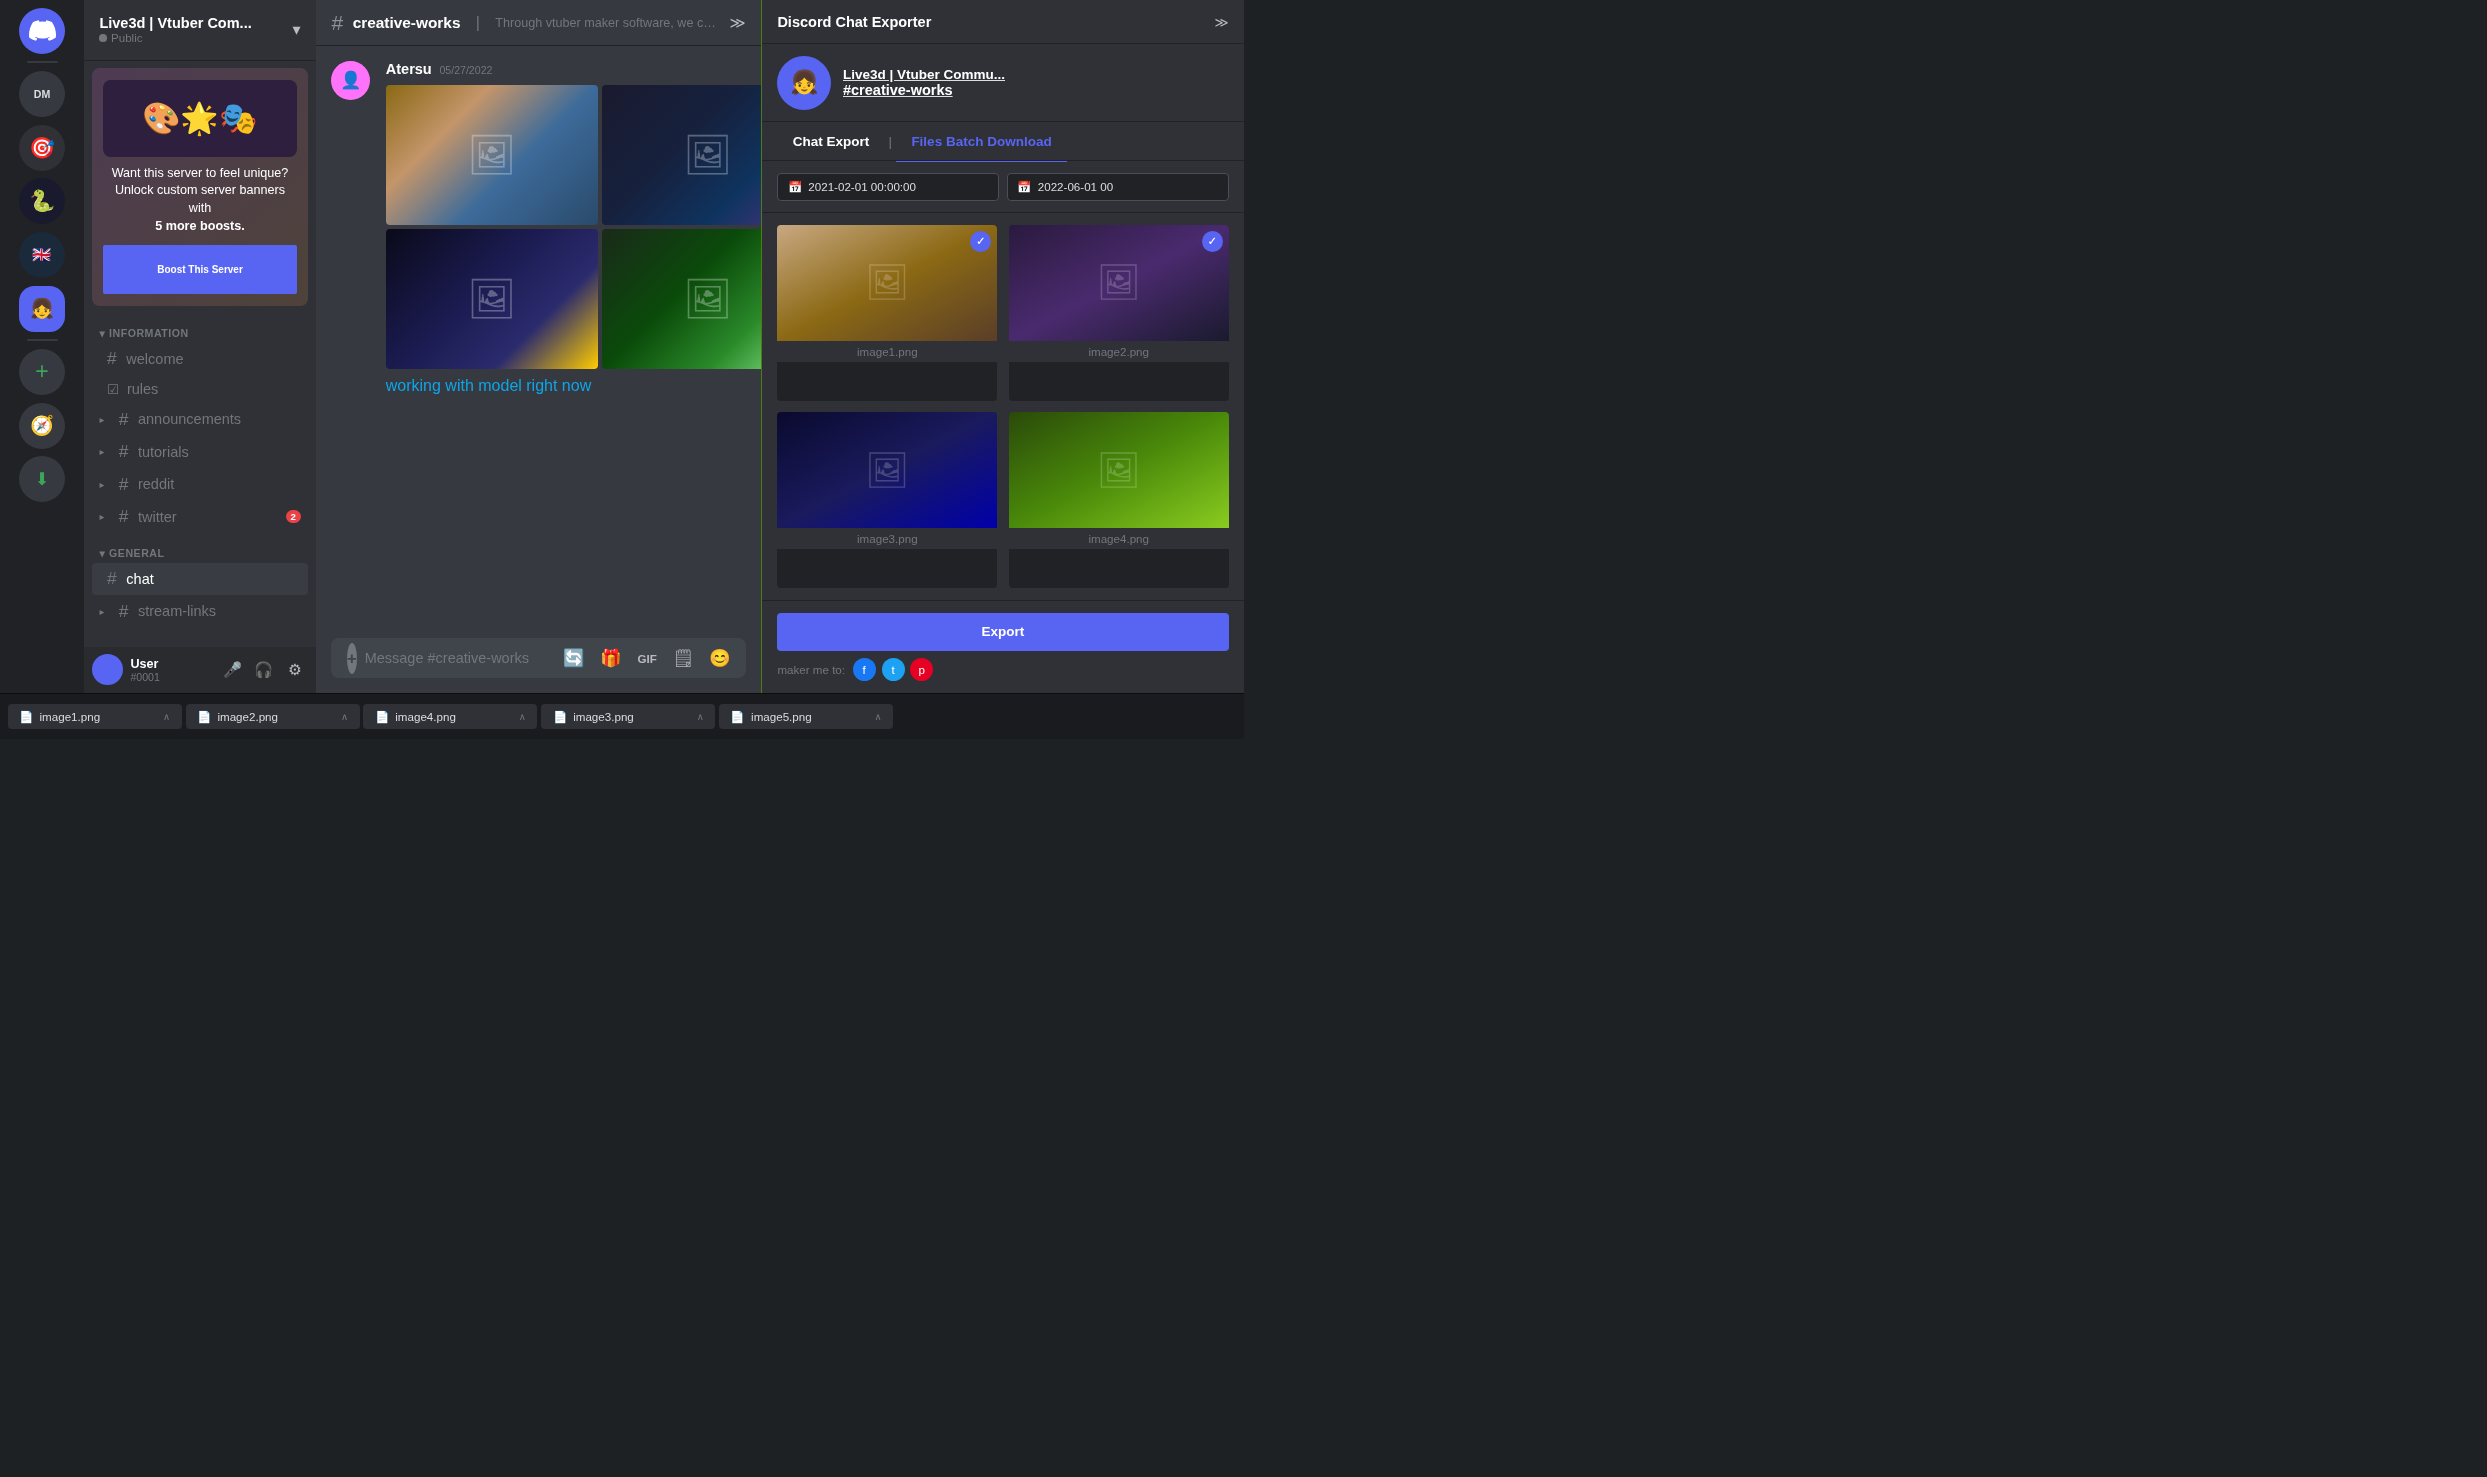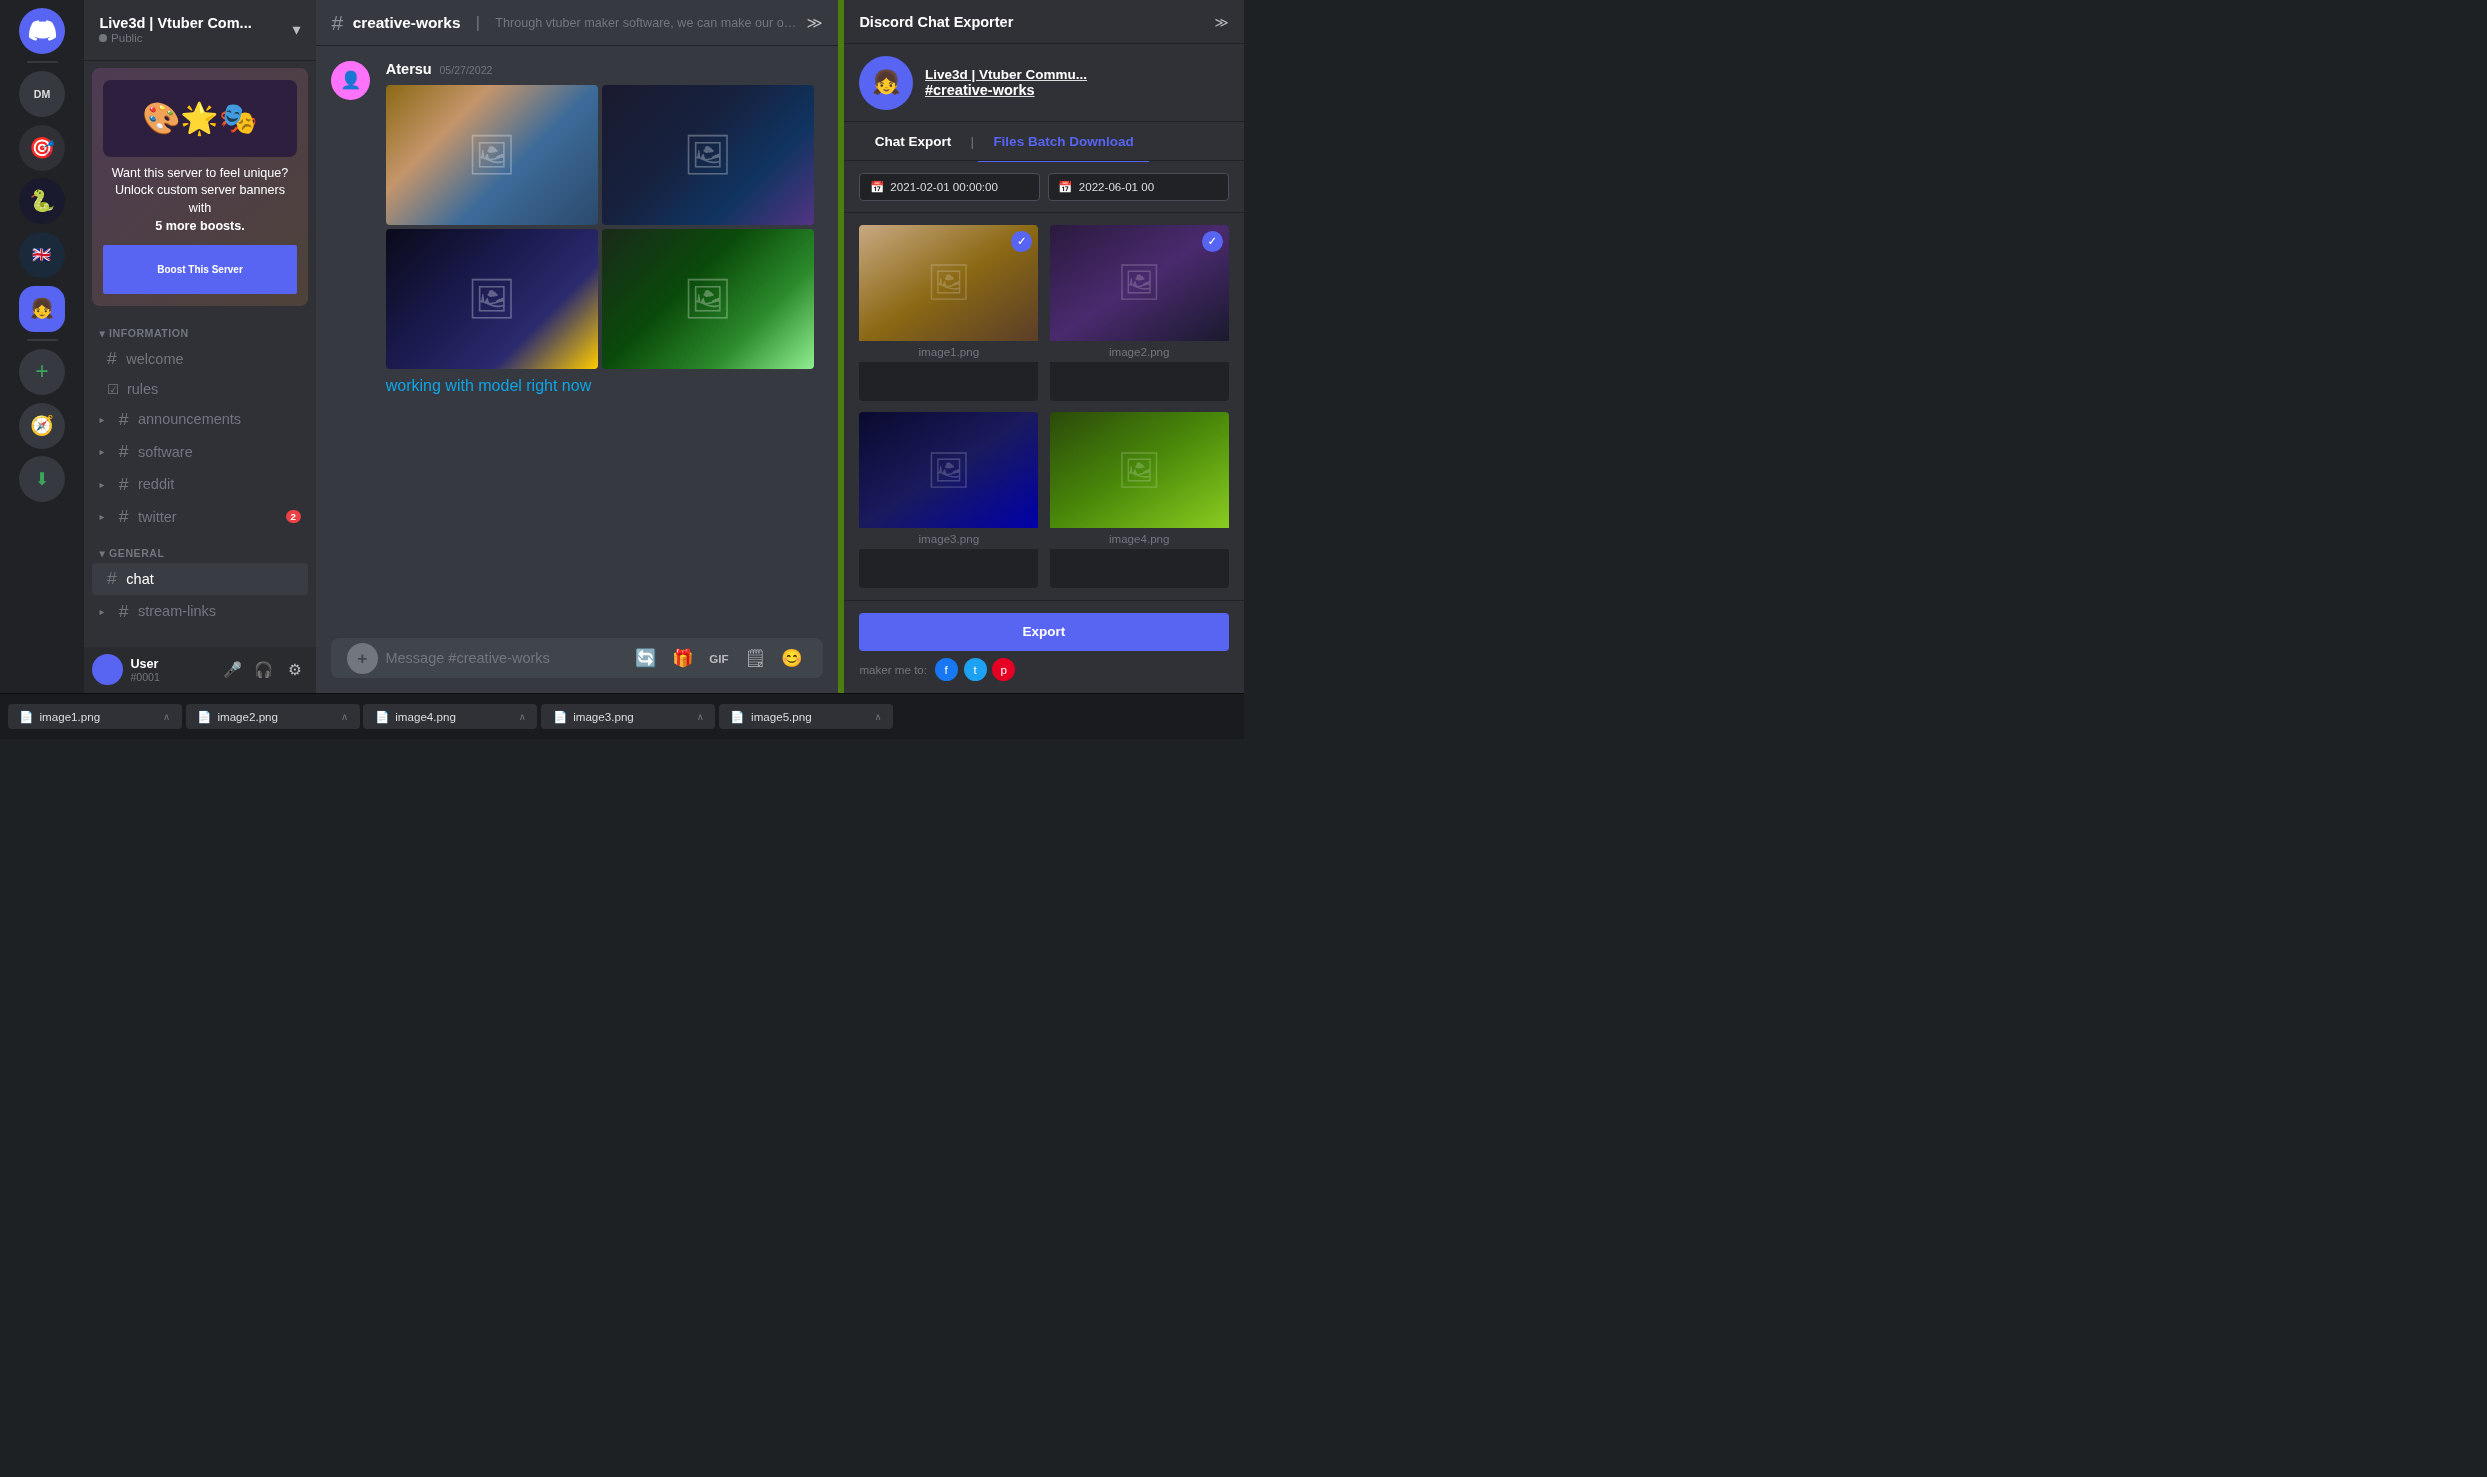--- a/index.html
+++ b/index.html
@@ -70,21 +70,21 @@
     
     .chat-input-area { padding: 15.4px; flex-shrink: 0; }
     .chat-input-wrapper { background: #40444b; border-radius: 7.7px; display: flex; align-items: center; padding: 0 15.4px; gap: 7.7px; }
     .chat-input { flex: 1; background: transparent; border: none; outline: none; color: #dcddde; font-size: 14.5px; padding: 11.6px 0; }
     .chat-input::placeholder { color: #72767d; }
     .chat-input-icons { display: flex; gap: 7.7px; align-items: center; }
     .chat-icon-btn { background: transparent; border: none; color: #b9bbbe; cursor: pointer; font-size: 17.4px; padding: 3.9px; }
     .attach-btn { width: 31px; height: 31px; border-radius: 50%; background: #72767d; border: none; color: #40444b; cursor: pointer; font-size: 17.4px; font-weight: 700; display: flex; align-items: center; justify-content: center; }
 
     
-    .right-panel { width: 406px; background: #2f3136; border-left: 6px solid #4d7c0f; display: flex; flex-direction: column; flex-shrink: 0; }
+    .right-panel { width: 483px; background: #2f3136; border-left: 1px solid #4d7c0f; display: flex; flex-direction: column; flex-shrink: 0; }
     .right-panel-header { padding: 13.5px 15.4px; border-bottom: 1px solid #202225; display: flex; align-items: center; gap: 7.7px; }
     .right-panel-title { font-size: 14.5px; font-weight: 700; color: #fff; }
     .expand-icon { color: #b9bbbe; font-size: 13.5px; margin-left: auto; }
 
     
     .server-info-row { display: flex; align-items: center; gap: 11.6px; padding: 11.6px 15.4px; border-bottom: 1px solid #202225; }
     .server-info-avatar { width: 54px; height: 54px; border-radius: 50%; background: #5865f2; overflow: hidden; display: flex; align-items: center; justify-content: center; font-size: 19.3px; }
     .server-info-text { flex: 1; text-decoration: underline; }
     .server-info-name { font-size: 13.5px; font-weight: 700; color: #fff; }
     .server-info-channel { font-size: 14.5px; font-weight: 700; color: #fff; }
@@ -230,21 +230,21 @@
         <span class="channel-name">rules</span>
       </div>
       <div class="channel-item" style="position:relative; padding-left:27px;">
         <span style="position:absolute;left:7.7px;color:#72767d;font-size:9.7px;">▸</span>
         <span class="channel-hash">#</span>
         <span class="channel-name">announcements</span>
       </div>
       <div class="channel-item" style="position:relative; padding-left:27px;">
         <span style="position:absolute;left:7.7px;color:#72767d;font-size:9.7px;">▸</span>
         <span class="channel-hash">#</span>
-        <span class="channel-name">software</span>
+        <span class="channel-name">tutorials</span>
       </div>
       <div class="channel-item" style="position:relative; padding-left:27px;">
         <span style="position:absolute;left:7.7px;color:#72767d;font-size:9.7px;">▸</span>
         <span class="channel-hash">#</span>
         <span class="channel-name">reddit</span>
       </div>
       <div class="channel-item" style="position:relative; padding-left:27px;">
         <span style="position:absolute;left:7.7px;color:#72767d;font-size:9.7px;">▸</span>
         <span class="channel-hash">#</span>
         <span class="channel-name">twitter</span>

